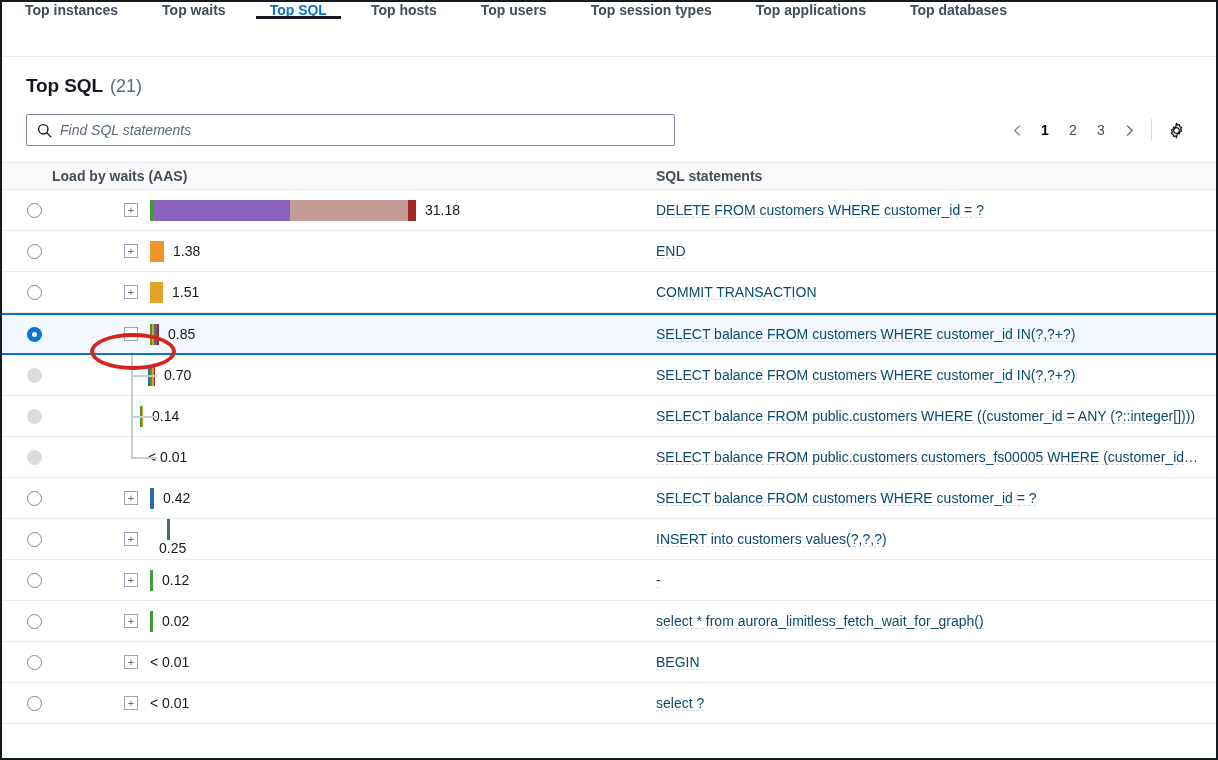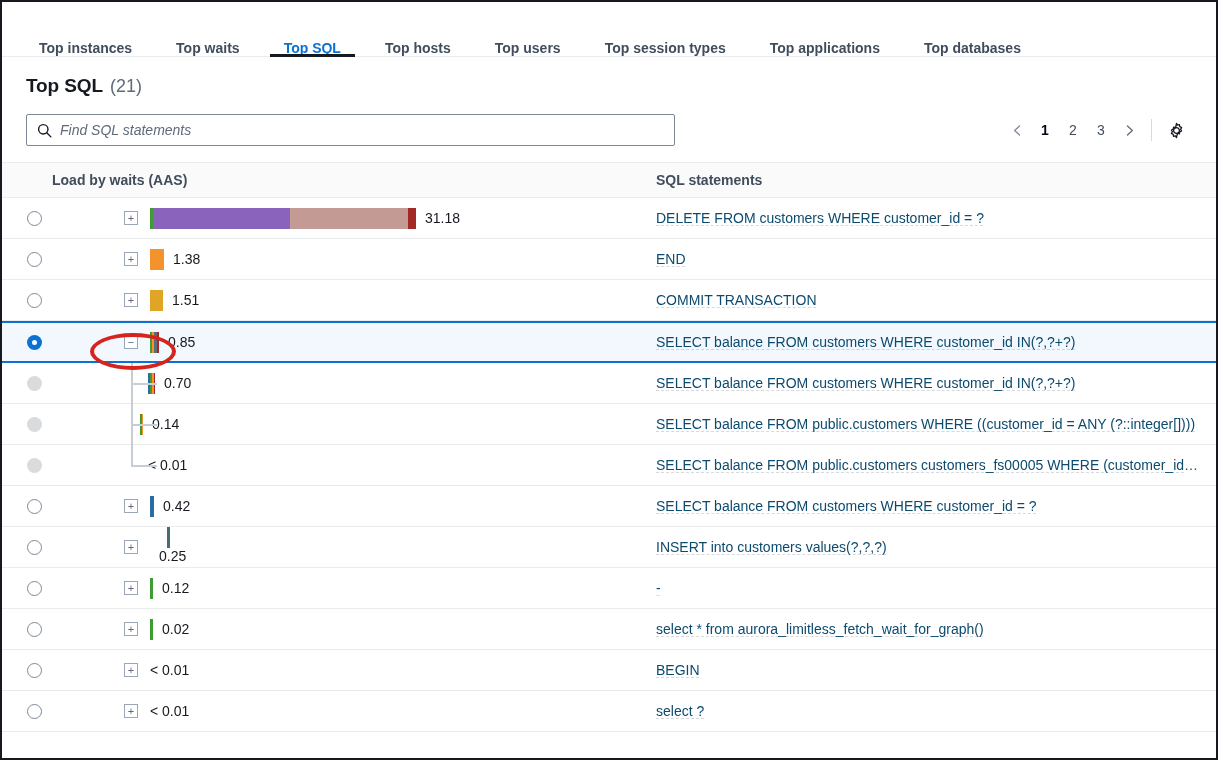--- a/index.html
+++ b/index.html
@@ -12,24 +12,24 @@
   .frame {
     position: absolute; inset: 0;
     border: 2px solid #16191f;
     background: #ffffff;
     display: flex; flex-direction: column;
   }
 
   
   .tabbar {
     height: 55px; flex: 0 0 55px;
-    display: flex; align-items: flex-end;
+    display: flex; align-items: flex-start;
     border-bottom: 1px solid #e9ebed;
     background: #ffffff;
-    padding-left: 15px;
+    padding-left: 1px;
   }
   .tab {
     position: relative;
     display: flex; align-items: center;
     padding: 0 22px;
     font-size: 14px; font-weight: 700;
     color: #414d5c;
     white-space: nowrap;
     cursor: pointer;
   }
@@ -80,21 +80,21 @@
   }
   .pg-arrow { color: #7d8998; }
   .pg-num.current { font-weight: 700; color: #000716; }
   .pg-sep { width: 1px; height: 22px; background: #d5dbdb; margin: 0 10px 0 8px; }
   .gear-btn { width: 28px; height: 28px; display: flex; align-items: center; justify-content: center; cursor: pointer; }
 
   
   .table { margin-top: 16px; width: 100%; }
   .thead {
     display: flex; align-items: center;
-    height: 36px;
+    height: 28px;
     border-top: 1px solid #e9ebed;
     border-bottom: 1px solid #e9ebed;
     background: #fafafa;
     font-size: 14px; font-weight: 700; color: #414d5c;
   }
   .col-sel { width: 50px; flex: 0 0 50px; }
   .col-load { flex: 0 0 586px; position: relative; padding-left: 22px; display: flex; align-items: center; }
   .col-load::before {
     content: ""; position: absolute; left: 7px; top: 8px; bottom: 8px;
     width: 1px; background: #d5dbdb;

